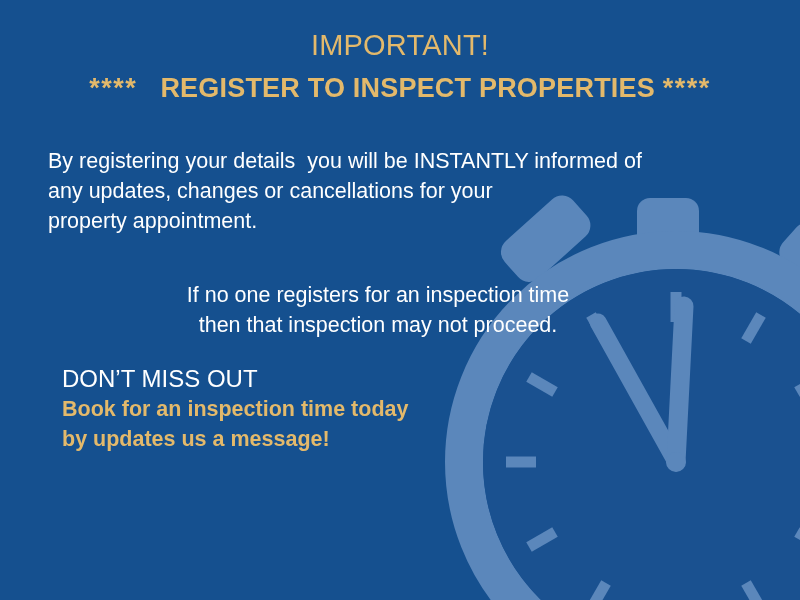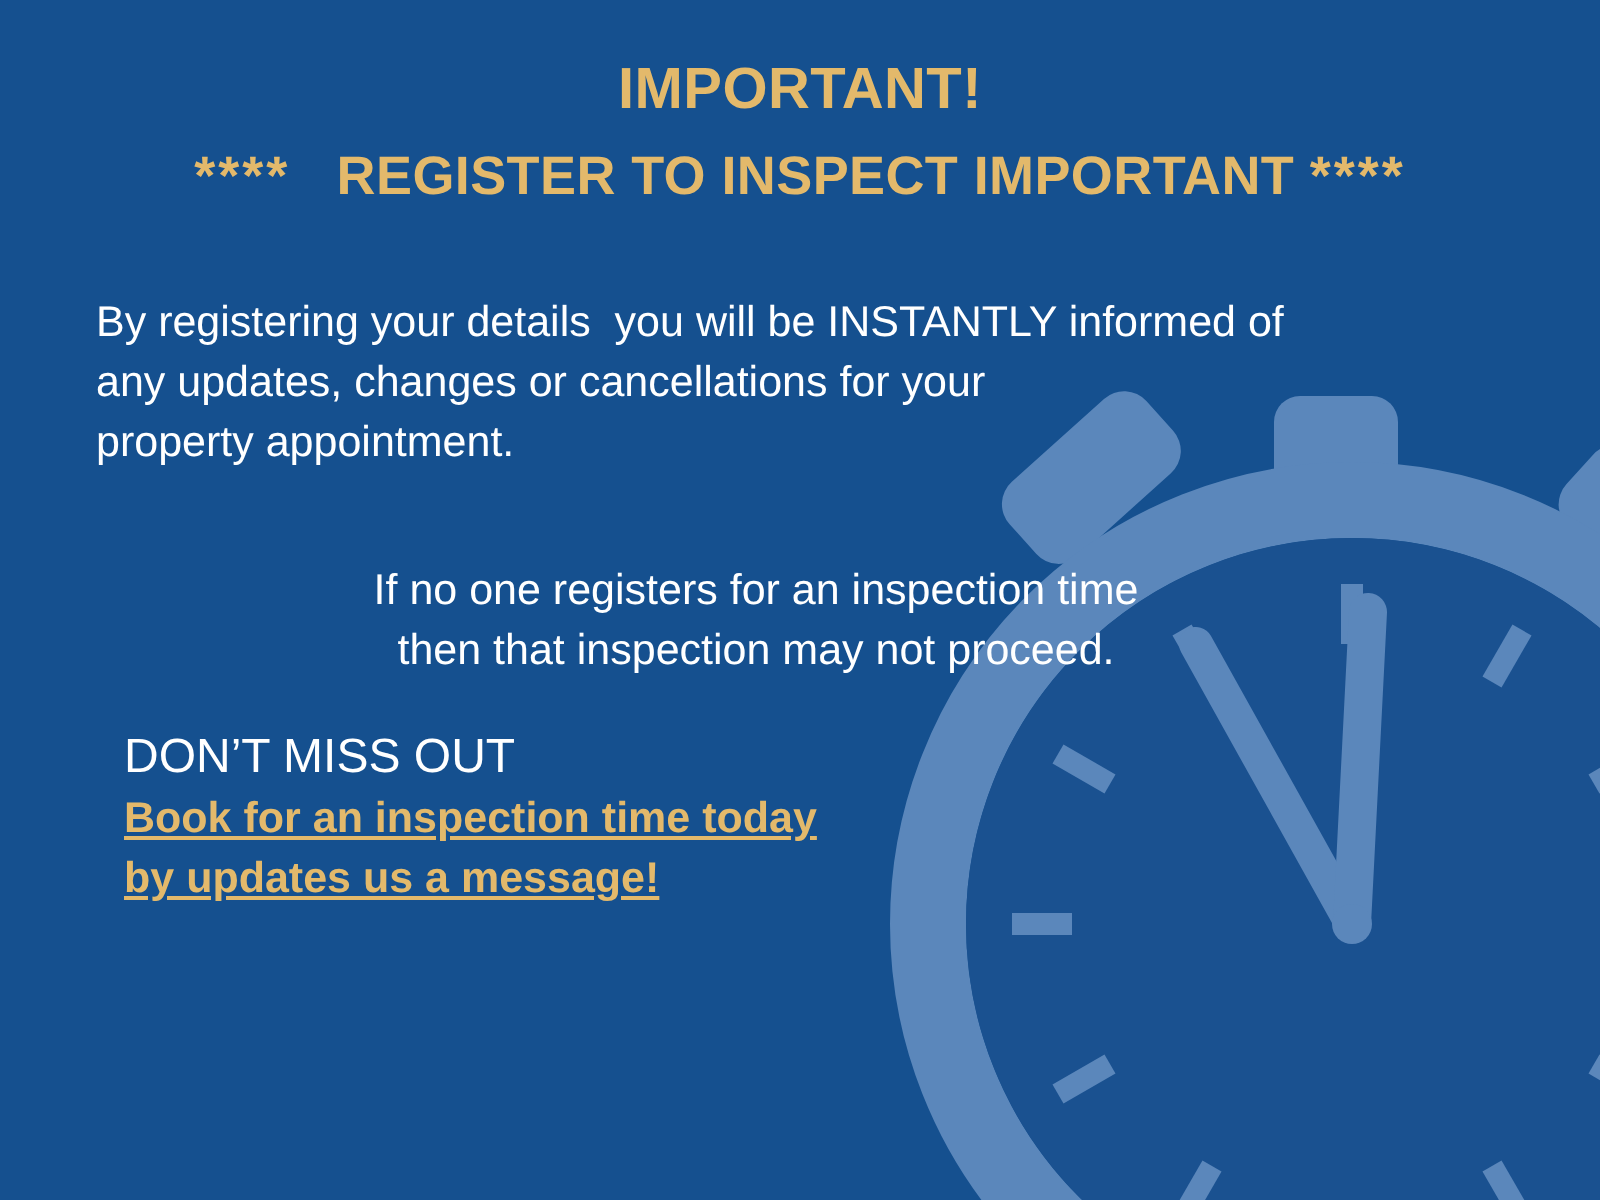--- a/index.html
+++ b/index.html
@@ -41,21 +41,21 @@
 
   .headline-block {
     position: absolute;
     left: 0;
     top: 26px;
     width: 800px;
     text-align: center;
   }
   .headline-1 {
     font-size: 29px;
-    font-weight: 700;
+    font-weight: 400;
     color: #e3b96b;
     line-height: 1.32;
     letter-spacing: 0.2px;
   }
   .headline-2 {
     font-size: 27px;
     font-weight: 700;
     color: #e3b96b;
     line-height: 1.34;
     margin-top: 6px;
@@ -93,21 +93,20 @@
     color: #ffffff;
     font-size: 24px;
     font-weight: 400;
     line-height: 30px;
   }
   .cta-line-bold {
     color: #e3b96b;
     font-size: 21.5px;
     font-weight: 700;
     line-height: 30px;
-    text-decoration: underline;
   }
 </style>
 </head>
 <body>
 
 <div id="slide">
 
   <svg id="clock-graphic" viewBox="0 0 800 600" aria-hidden="true">
     <defs>
       <clipPath id="slideClip">
@@ -162,21 +161,21 @@
     </g>
   </svg>
 
   <div id="content">
 
     <div class="headline-block">
       <div class="headline-1">IMPORTANT!</div>
       <div class="headline-2">
         <span class="stars">****</span>
         &nbsp;
-        <span>REGISTER TO INSPECT IMPORTANT</span>
+        <span>REGISTER TO INSPECT PROPERTIES</span>
         <span class="stars">****</span>
       </div>
     </div>
 
     <div class="body-block">
       <div class="para para-1">By registering your details  you will be INSTANTLY informed of
 any updates, changes or cancellations for your
 property appointment.</div>
       <div class="para para-2">If no one registers for an inspection time
 then that inspection may not proceed.</div>

